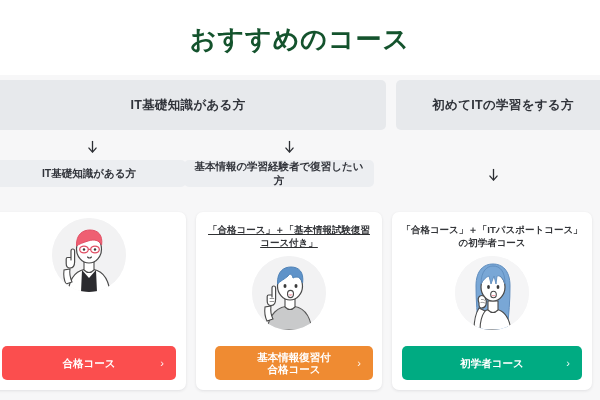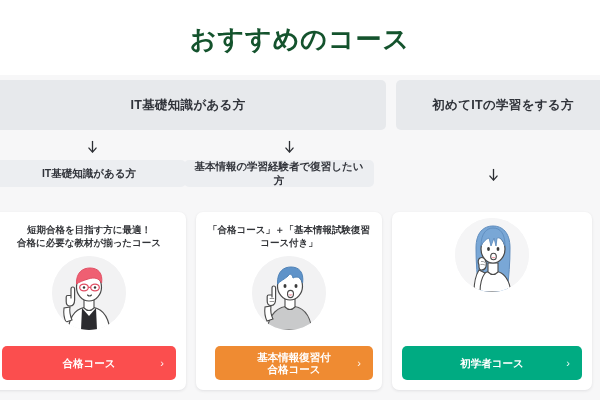--- a/index.html
+++ b/index.html
@@ -104,21 +104,21 @@
     border-radius: 7px;
     box-shadow: 0 1px 3px rgba(30,30,40,.10);
     height: 178px;
     box-sizing: border-box;
     display: flex;
     flex-direction: column;
     align-items: center;
     overflow: hidden;
   }
   .card.c1 { left: -8px;  width: 194px; }
-  .card.c2 { left: 196px; width: 186px; }
+  .card.c2 { left: 196px; width: 186px; text-decoration: underline; }
   .card.c3 { left: 392px; width: 200px; }
 
   .card-text {
     margin-top: 11px;
     padding: 0 8px;
     font-size: 9.5px;
     line-height: 1.42;
     font-weight: 700;
     color: #333539;
     text-align: center;
@@ -205,22 +205,20 @@
   </div>
 
   <div class="sub-bar s1">
     <span>IT基礎知識がある方</span>
   </div>
   <div class="sub-bar s2">
     <span>基本情報の学習経験者で復習したい方</span>
   </div>
 
   <div class="card c1">
-    <div class="card-text">短期合格を目指す方に最適！
-合格に必要な教材が揃ったコース</div>
     <div class="illus-wrap">
       <svg viewBox="0 0 74 74" aria-hidden="true">
         <circle cx="37" cy="37" r="37" fill="#f2f2f3"></circle>
 
         <path d="M16 74 C18 58 26 51 37 51 C48 51 56 58 58 74 Z" fill="#ffffff" stroke="#4a4a4a" stroke-width="1.2"></path>
 
         <path d="M30 52 L37 60 L44 52 L45 74 L29 74 Z" fill="#2b2b2f"></path>
 
         <path d="M32 44 L32 52 Q37 57 42 52 L42 44 Z" fill="#ffffff" stroke="#4a4a4a" stroke-width="1.1"></path>
 
@@ -275,20 +273,21 @@
       </svg>
     </div>
     <div class="cta b2">
       <span>基本情報復習付
 合格コース</span>
       <span class="chev">›</span>
     </div>
   </div>
 
   <div class="card c3">
+    <div class="card-text">「合格コース」＋「ITパスポートコース」の初学者コース</div>
     <div class="illus-wrap">
       <svg viewBox="0 0 74 74" aria-hidden="true">
         <circle cx="37" cy="37" r="37" fill="#f5f5f6"></circle>
 
         <path d="M21 30 C21 14 29 8 38 8 C47 8 55 14 55 30 C55 45 54 58 52 74 L24 74 C22 58 21 45 21 30 Z" fill="#79a7d6" stroke="#5f8cbd" stroke-width="1"></path>
 
         <path d="M20 74 C22 60 28 53 38 53 C48 53 54 60 56 74 Z" fill="#ffffff" stroke="#4a4a4a" stroke-width="1.1"></path>
 
         <path d="M33 45 L33 54 Q38 59 43 54 L43 45 Z" fill="#ffffff" stroke="#4a4a4a" stroke-width="1.1"></path>
 

